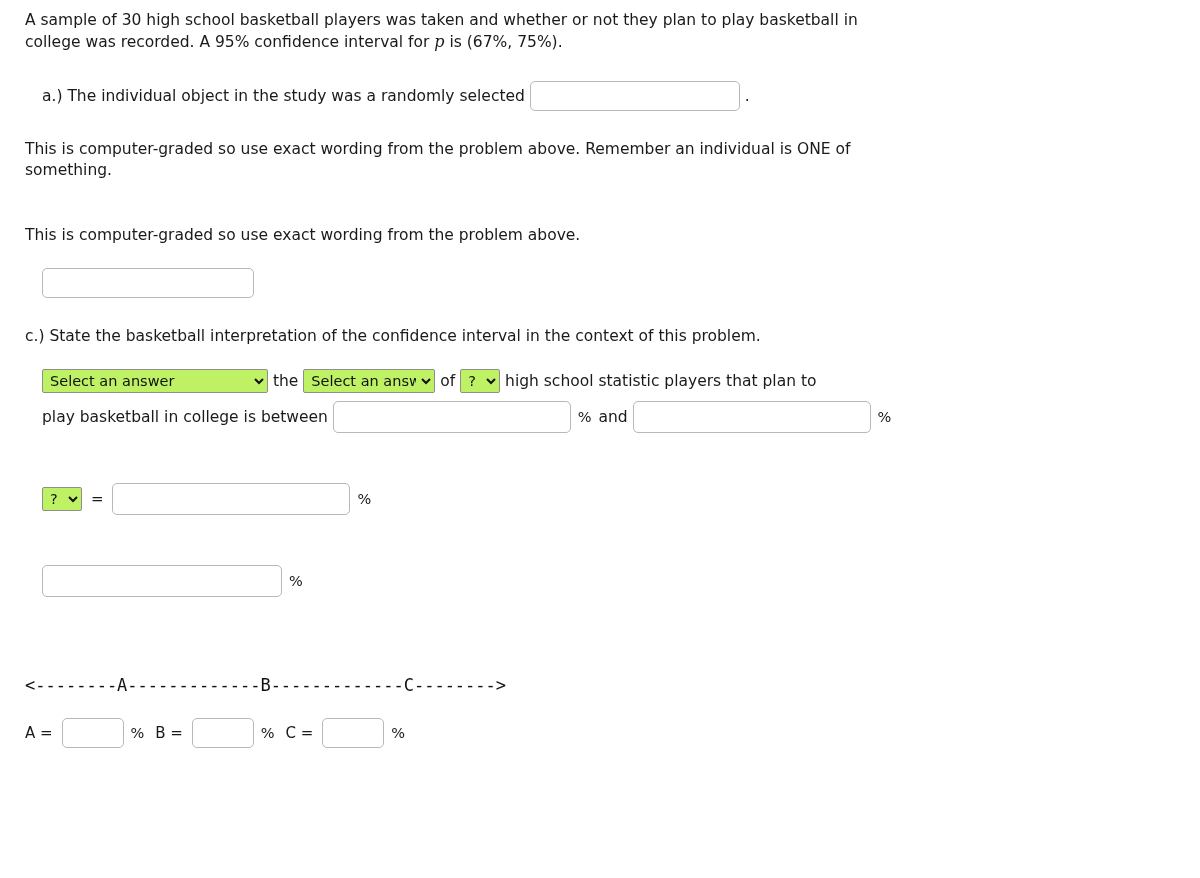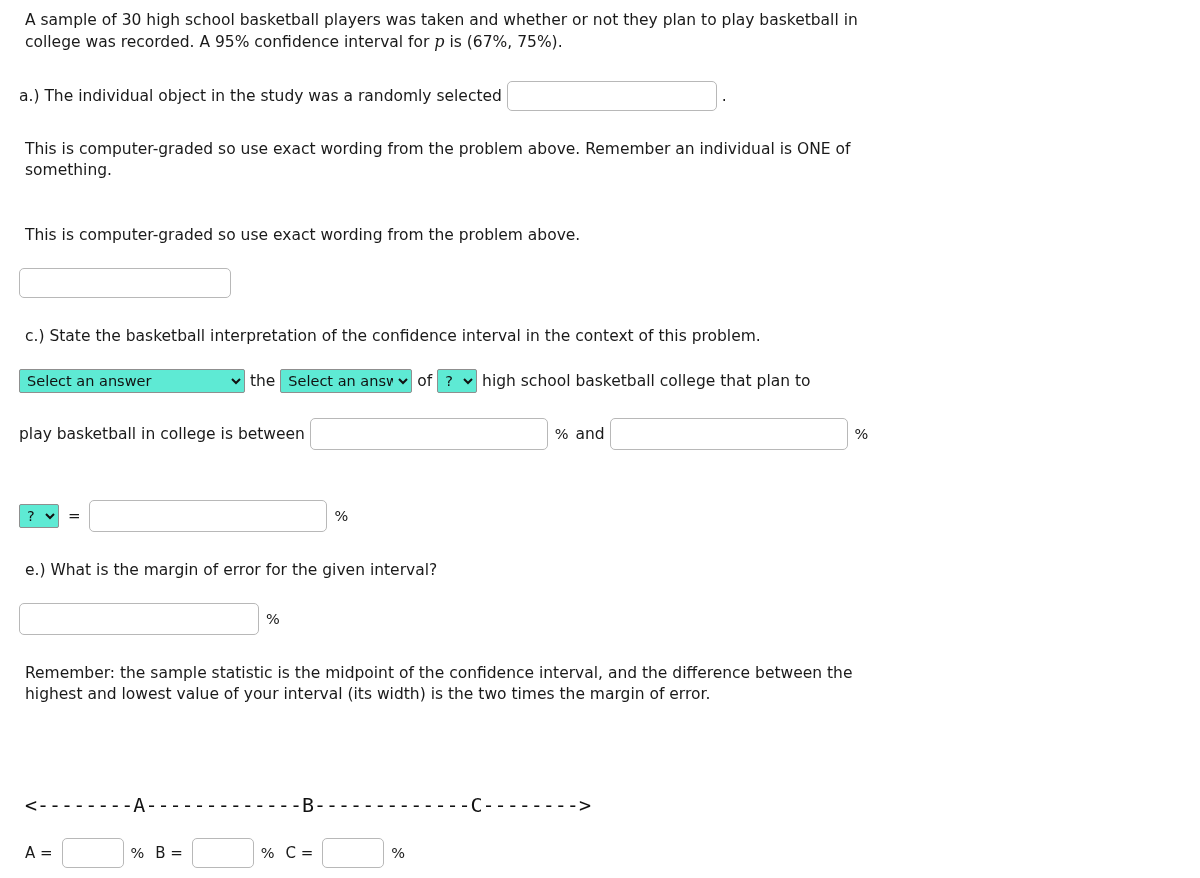--- a/index.html
+++ b/index.html
@@ -22,21 +22,21 @@
     width: 1200px;
     height: 718px;
     padding: 10px 0 0 0;
   }
   .para {
     margin: 0;
     padding: 0 0 0 25px;
     max-width: 900px;
   }
   .block {
-    padding-left: 19px;
+    padding-left: 42px;
     max-width: 1000px;
   }
   .gap-lg { height: 28px; }
   .gap-md { height: 22px; }
 
   .mathvar {
     font-family: "DejaVu Serif", "Liberation Serif", serif;
     font-style: italic;
     font-size: 16px;
   }
@@ -63,21 +63,21 @@
   .tbox-d   { width: 238px; height: 32px; }
   .tbox-e   { width: 240px; height: 32px; }
   .tbox-f   { width: 62px;  height: 30px; }
 
   select.sel {
     display: inline-block;
     vertical-align: middle;
     font-family: "DejaVu Sans", "Liberation Sans", sans-serif;
     font-size: 14.5px;
     color: #111;
-    background-color: #5eead4;
+    background-color: #bef264;
     border: 1px solid #8f8f8f;
     border-radius: 2px;
     height: 24px;
     padding: 1px 2px 1px 3px;
   }
   .sel-wide    { width: 226px; }
   .sel-medium  { width: 132px; }
   .sel-tiny    { width: 40px; }
 
   .inline-txt {
@@ -93,34 +93,33 @@
   }
   .lbl-eq {
     display: inline-block;
     vertical-align: middle;
     font-size: 15px;
     padding: 0 4px;
   }
 
   .numline {
     font-family: "DejaVu Sans Mono", "Liberation Mono", monospace;
-    font-size: 20px;
+    font-size: 17px;
     letter-spacing: 0px;
     white-space: pre;
     padding-left: 25px;
     color: #111;
-    margin-top: 40px;
   }
   .row-f {
     padding-left: 25px;
     white-space: nowrap;
   }
   .row-f .lbl-eq:first-child { padding-left: 0; }
 
-  .c-row2 { margin-top: 25px; }
+  .c-row2 { margin-top: 8px; }
 </style>
 </head>
 <body>
 
 <div class="page">
 
   <p class="para"><span>A sample of 30 high school basketball players was taken and whether or not they plan to play basketball in college was recorded. A 95% confidence interval for </span><span class="mathvar">p</span><span> is (67%, 75%).</span></p>
 
   <div class="gap-lg"></div>
 
@@ -159,21 +158,21 @@
         <option>Select an answer</option>
       </select>
       <span class="inline-txt">the</span>
       <select class="sel sel-medium">
         <option>Select an answer</option>
       </select>
       <span class="inline-txt">of</span>
       <select class="sel sel-tiny">
         <option>?</option>
       </select>
-      <span class="inline-txt">high school basketball college that plan to</span>
+      <span class="inline-txt">high school statistic players that plan to</span>
     </div>
     <div class="c-row2">
       <span class="inline-txt">play basketball in college is between</span>
       <input class="tbox tbox-c1" type="text" value="" style="">
       <span class="pct">%</span>
       <span class="inline-txt">and</span>
       <input class="tbox tbox-c2" type="text" value="" style="">
       <span class="pct">%</span>
     </div>
   </div>
@@ -187,32 +186,30 @@
     <select class="sel sel-tiny">
       <option>?</option>
     </select>
     <span class="lbl-eq">=</span>
     <input class="tbox tbox-d" type="text" value="" style="">
     <span class="pct">%</span>
   </div>
 
   <div class="gap-lg"></div>
 
-  <p class="para">e.) What is the margin of error for the given interval?</p>
 
   <div class="gap-md"></div>
 
   <div class="block">
     <input class="tbox tbox-e" type="text" value="" style="">
     <span class="pct">%</span>
   </div>
 
   <div class="gap-lg"></div>
 
-  <p class="para">Remember: the sample statistic is the midpoint of the confidence interval, and the difference between the highest and lowest value of your interval (its width) is the two times the margin of error.</p>
 
   <div class="gap-md"></div>
 
 
   <div class="gap-lg"></div>
 
   <div class="numline">&lt;--------A-------------B-------------C--------&gt;</div>
 
   <div class="gap-md"></div>
 

